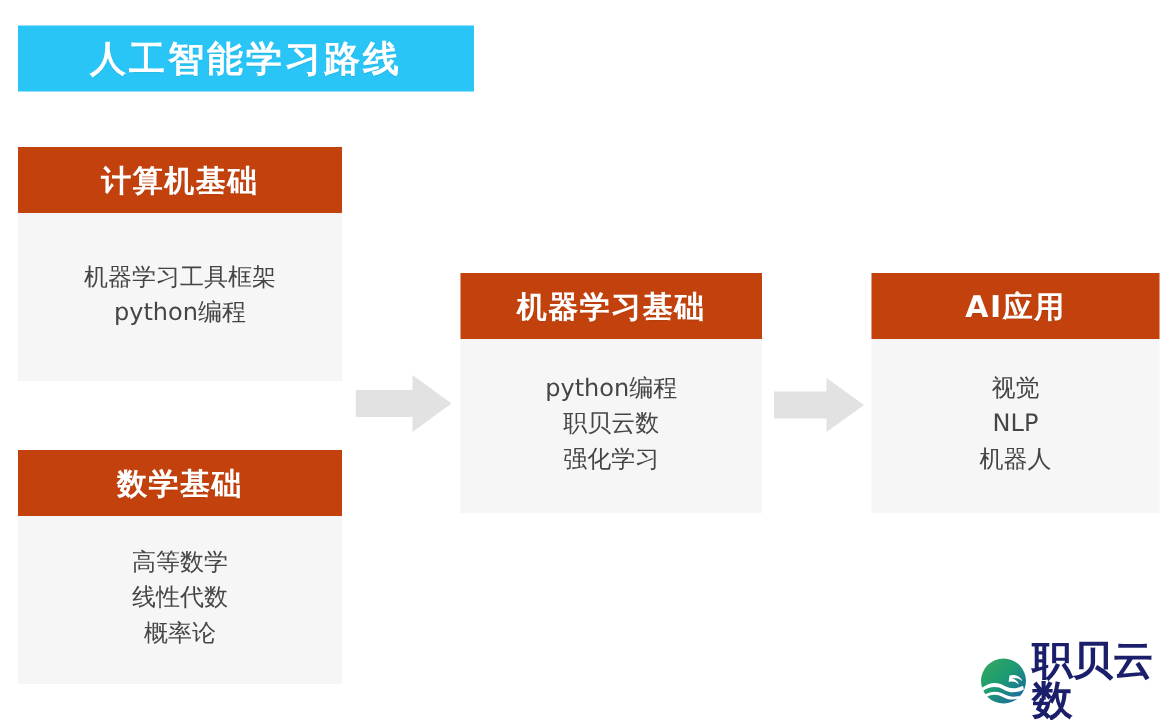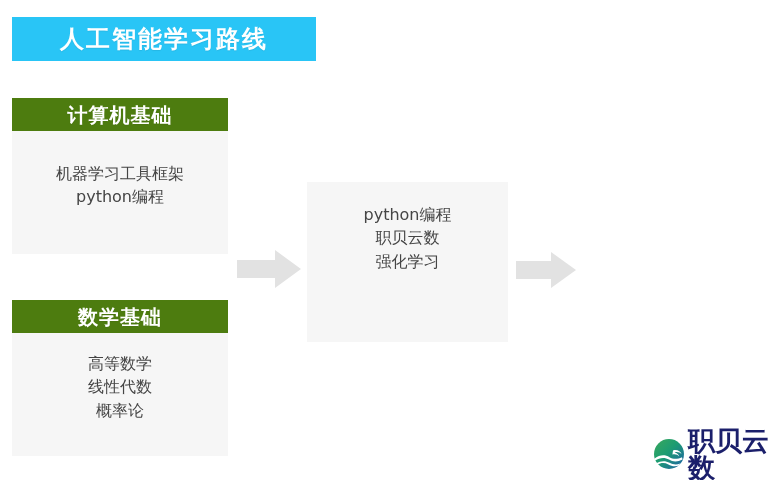--- a/index.html
+++ b/index.html
@@ -42,22 +42,22 @@
     text-shadow: 0 1px 1px rgba(0,0,0,0.07);
   }
 
   
   .card {
     position: absolute;
     background: #f6f6f6;
     box-sizing: border-box;
   }
   .card-header {
-    height: 33px;
-    background: #4d7c0f;
+    height: 44px;
+    background: #c2410c;
     display: flex;
     align-items: center;
     justify-content: center;
     box-sizing: border-box;
   }
   .card-header-text {
     color: #ffffff;
     font-size: 20px;
     font-weight: 700;
     letter-spacing: 1px;
@@ -147,31 +147,44 @@
       <div class="card-line">线性代数</div>
       <div class="card-line">概率论</div>
     </div>
   </div>
 
   <svg class="arrow" id="arrow-1" viewBox="0 0 64 38">
     <polygon points="0,10 38,10 38,0 64,19 38,38 38,28 0,28" fill="#e2e2e2"></polygon>
   </svg>
 
   <div class="card" id="card-ml">
+    <div class="card-header">
+      <span class="card-header-text">机器学习基础</span>
+    </div>
     <div class="card-body">
       <div class="card-line">python编程</div>
       <div class="card-line">职贝云数</div>
       <div class="card-line">强化学习</div>
     </div>
   </div>
 
   <svg class="arrow" id="arrow-2" viewBox="0 0 60 36">
     <polygon points="0,9 35,9 35,0 60,18 35,36 35,27 0,27" fill="#e2e2e2"></polygon>
   </svg>
 
+  <div class="card" id="card-ai">
+    <div class="card-header">
+      <span class="card-header-text">AI应用</span>
+    </div>
+    <div class="card-body">
+      <div class="card-line">视觉</div>
+      <div class="card-line">NLP</div>
+      <div class="card-line">机器人</div>
+    </div>
+  </div>
 
   <div class="logo">
     <svg class="logo-mark" viewBox="0 0 32 32">
       <defs>
         <linearGradient id="lg" x1="0" y1="0" x2="1" y2="1">
           <stop offset="0%" stop-color="#3aa85c"></stop>
           <stop offset="45%" stop-color="#1c9c72"></stop>
           <stop offset="100%" stop-color="#1f5fa8"></stop>
         </linearGradient>
       </defs>

